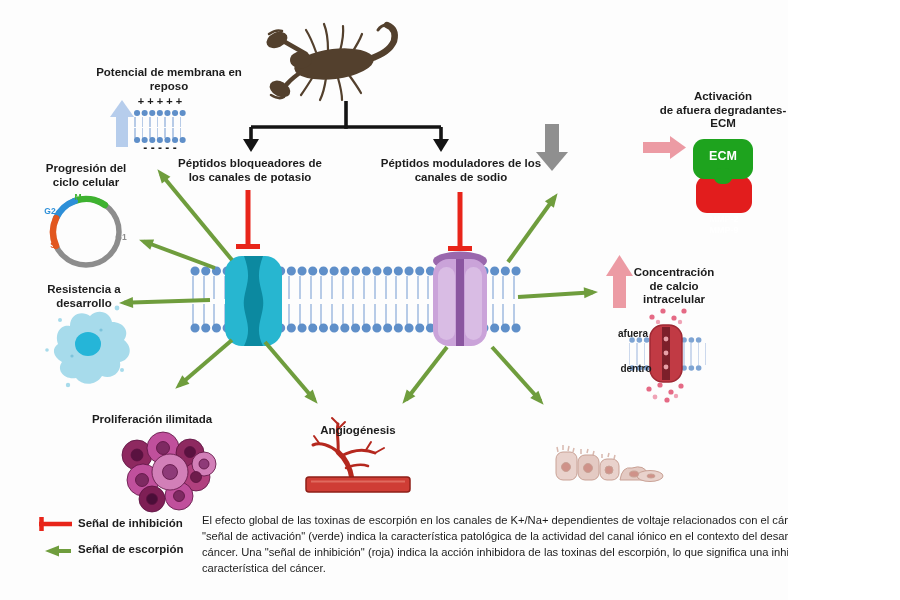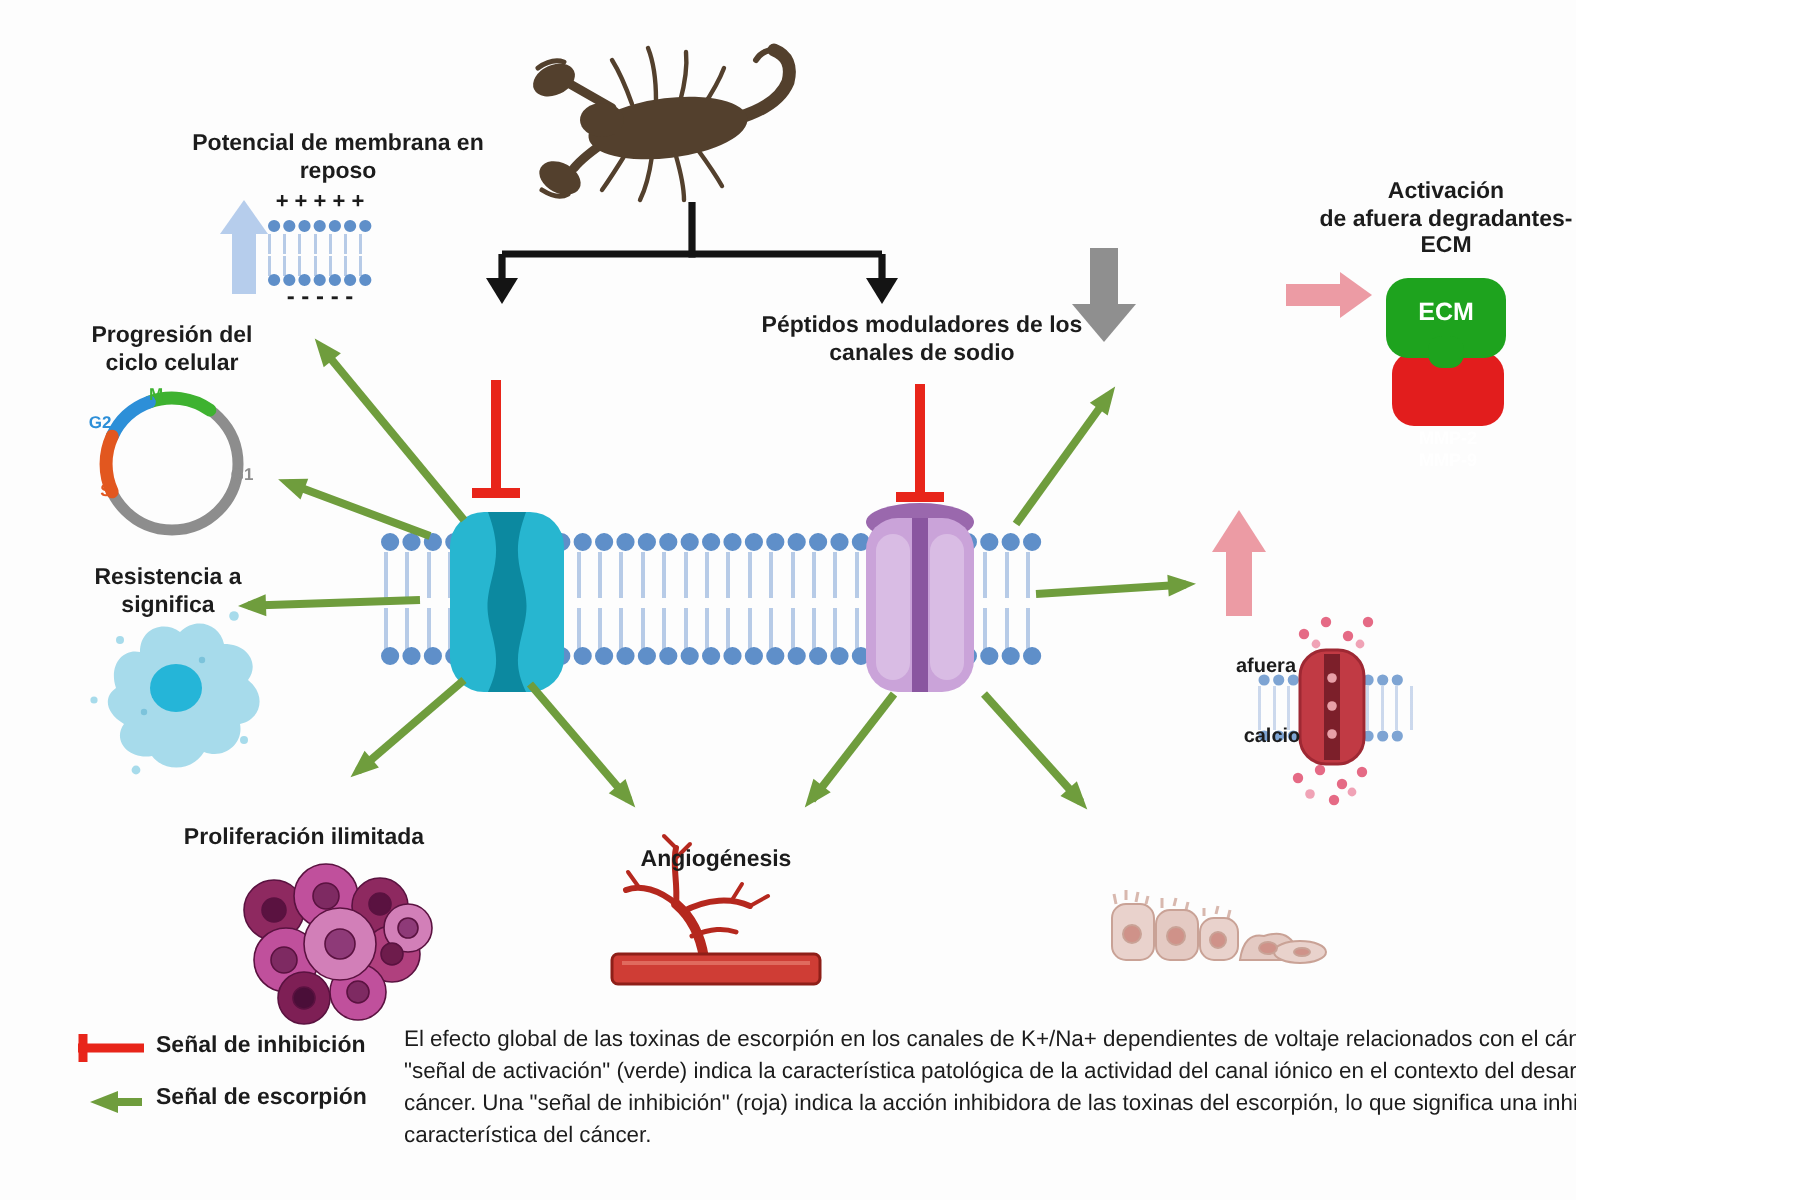--- a/index.html
+++ b/index.html
@@ -274,37 +274,42 @@
       <line x1="71" y1="551" x2="50" y2="551"></line>
       <polygon points="-13,-5.5 -13,5.5 1,0" transform="translate(46,551) rotate(180)"></polygon>
     </g>
   </svg>
 
   <div class="lbl" style="left:79px;top:66px;width:180px;">Potencial de membrana en
 reposo</div>
   <div class="lbl" style="left:131px;top:95px;width:58px;font-size:11px;">+ + + + +</div>
   <div class="lbl" style="left:133px;top:141px;width:54px;font-size:12px;">- - - - -</div>
 
+  <div class="lbl" style="left:165px;top:157px;width:170px;">Péptidos bloqueadores de
+los canales de potasio</div>
   <div class="lbl" style="left:26px;top:162px;width:120px;">Progresión del
 ciclo celular</div>
 
   <div class="lbl" style="left:366px;top:157px;width:190px;">Péptidos moduladores de los
 canales de sodio</div>
   <div class="lbl" style="left:70px;top:192px;width:16px;font-size:8.5px;color:#3eb230;">M</div>
   <div class="lbl" style="left:41px;top:206px;width:18px;font-size:8.5px;color:#2d8fd8;">G2</div>
   <div class="lbl" style="left:46px;top:240px;width:14px;font-size:8.5px;color:#e2571f;">S</div>
   <div class="lbl" style="left:112px;top:232px;width:18px;font-size:8.5px;color:#8d8d8d;">G1</div>
 
   <div class="lbl" style="left:29px;top:283px;width:110px;">Resistencia a
-significa</div>
+desarrollo</div>
   <div class="lbl" style="left:77px;top:413px;width:150px;">Proliferación ilimitada</div>
   <div class="lbl" style="left:303px;top:424px;width:110px;">Angiogénesis</div>
 
+  <div class="lbl" style="left:622px;top:266px;width:104px;">Concentración
+de calcio
+intracelular</div>
   <div class="lbl" style="left:612px;top:328px;width:42px;font-size:10px;">afuera</div>
-  <div class="lbl" style="left:614px;top:363px;width:44px;font-size:10px;">calcio</div>
+  <div class="lbl" style="left:614px;top:363px;width:44px;font-size:10px;">dentro</div>
 
   <div class="lbl" style="left:638px;top:90px;width:170px;">Activación
 de afuera degradantes-
 ECM</div>
   <div class="lbl" style="left:693px;top:149px;width:60px;font-size:12.5px;color:#ffffff;">ECM</div>
   <div class="lbl" style="left:696px;top:182px;width:56px;font-size:9px;line-height:1.25;color:#ffffff;margin-top:32px;">MMP-2
 MMP-9</div>
 
   <div class="lbl" style="left:78px;top:517px;width:150px;text-align:left;">Señal de inhibición</div>
   <div class="lbl" style="left:78px;top:543px;width:150px;text-align:left;">Señal de escorpión</div>

